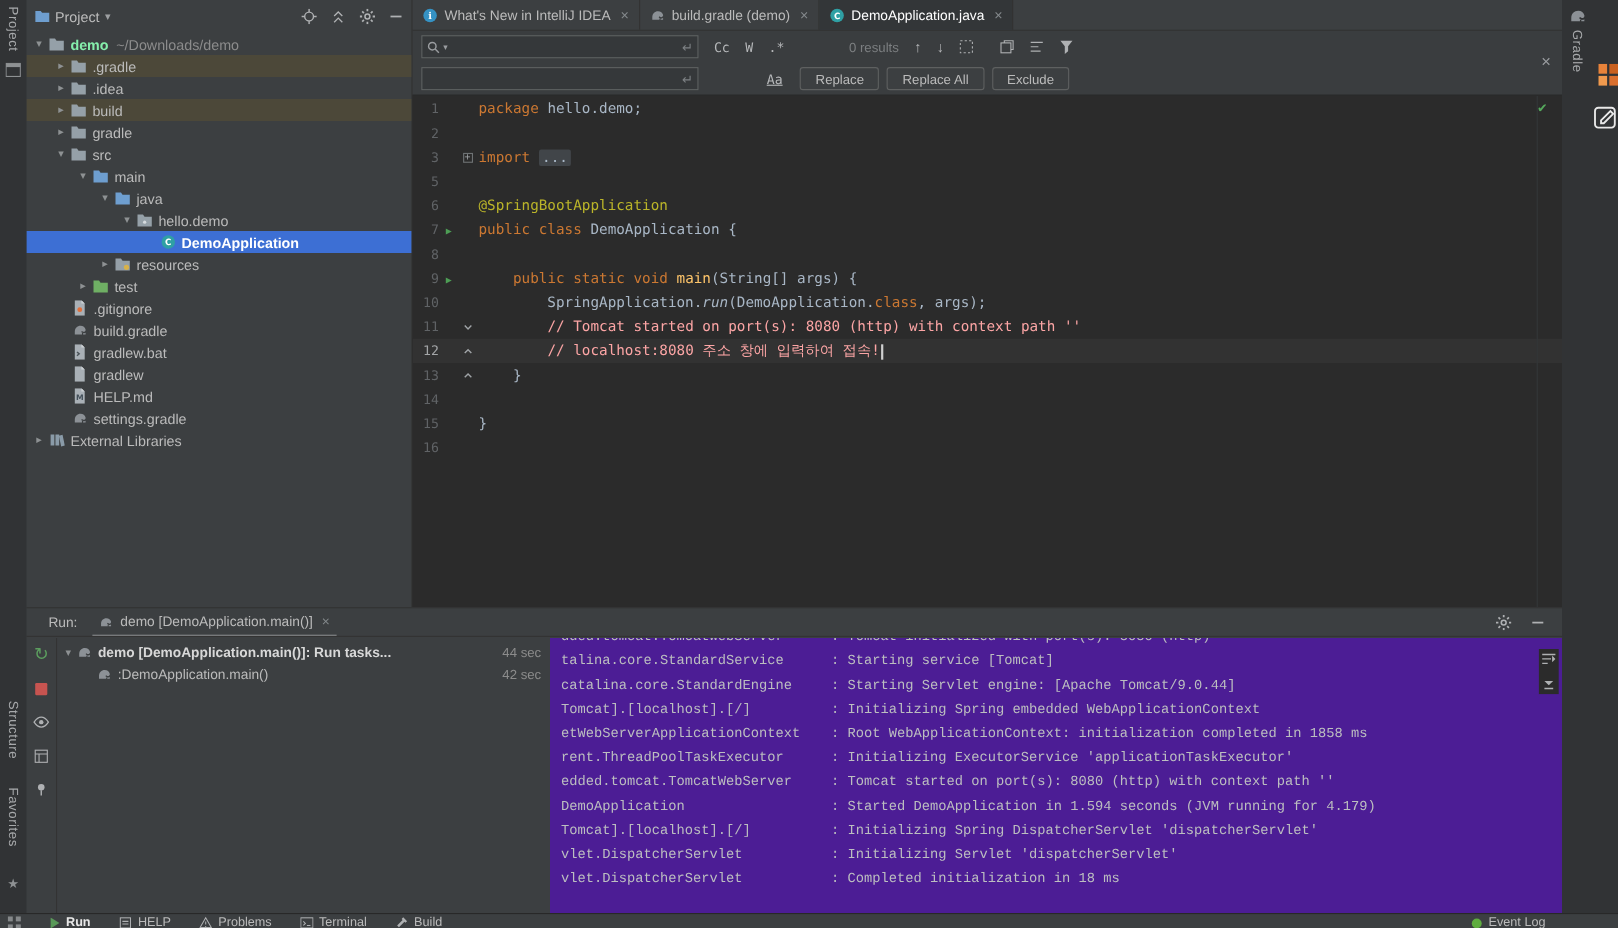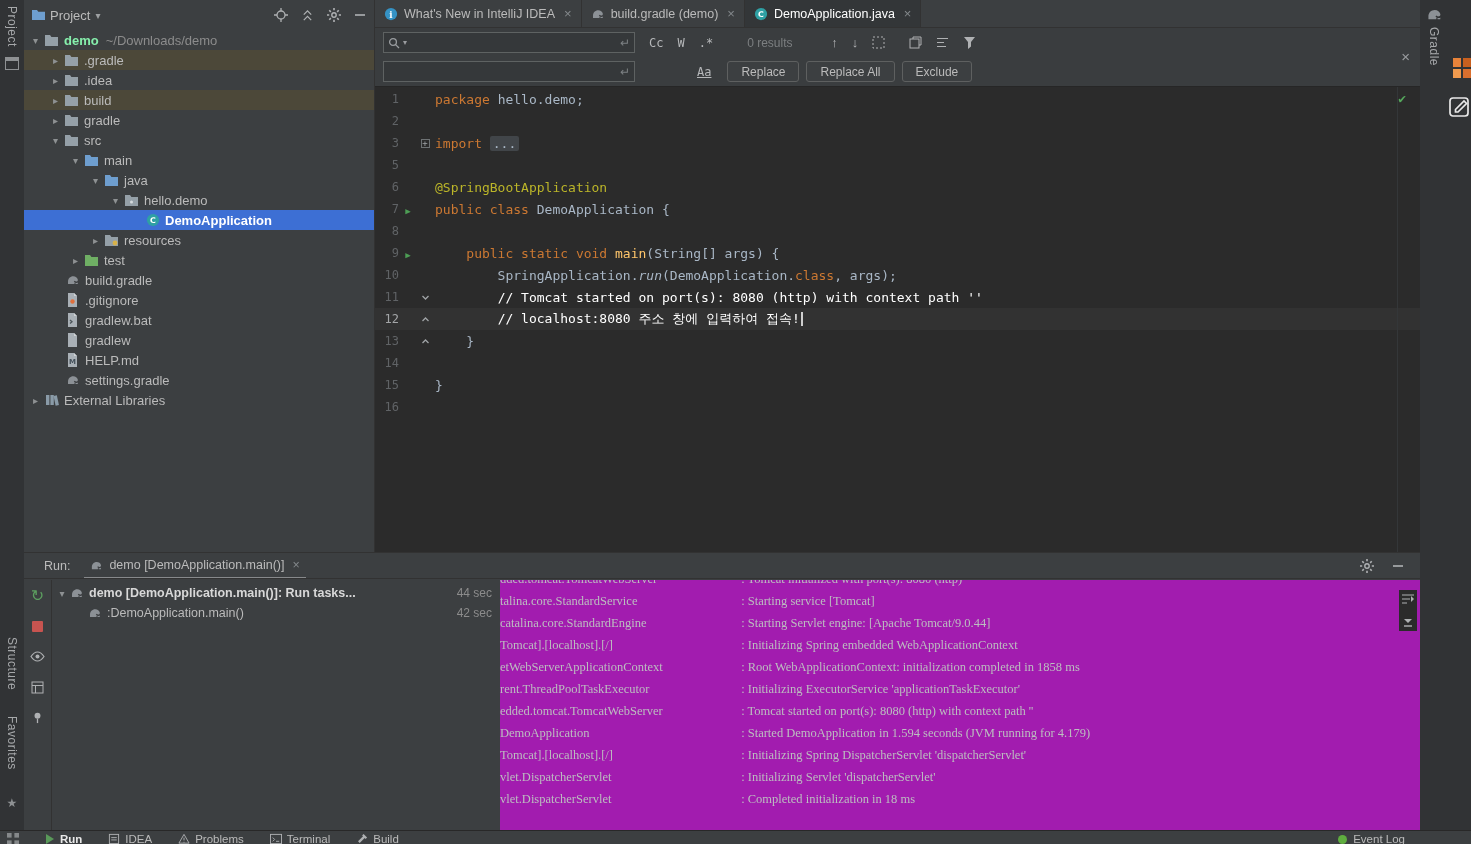--- a/index.html
+++ b/index.html
@@ -39,38 +39,38 @@
   .tab.active{background:#333638;color:#fff}
   .tab .x{color:#84898c;font-size:13px;margin-left:3px;cursor:pointer}
 
   .find-bar{position:absolute;left:0;top:28px;width:100%;height:59px;background:#3a3d3f;border-bottom:1px solid #262626}
   .find-row{height:29px;display:flex;align-items:center;padding-left:8px;position:relative}
   .find-field{width:252px;height:21px;background:#35383a;border:1px solid #5e6262;display:flex;align-items:center;padding:0 4px;gap:3px}
   .find-field input{flex:1;background:transparent;border:none;outline:none;color:#bbbbbb;font-size:12.5px;min-width:10px}
   .nl{color:#7c8083;font-size:12px;cursor:pointer}
   .ftoggle{color:#b6b8ba;font-size:12px;margin-left:14px;cursor:pointer;font-family:"DejaVu Sans Mono",monospace}
   .ftoggle.pc{text-decoration:underline}
-  .fresults{color:#7c7f81;font-size:12px;margin-left:34px;width:70px;text-align:left}
+  .fresults{color:#7c7f81;font-size:12px;margin-left:34px;width:70px;text-align:right}
   .fnav{color:#b6b8ba;font-size:13px;margin-left:14px;cursor:pointer}
   .fico{margin-left:14px;cursor:pointer}
   .find-close{position:absolute;right:10px;top:20px;color:#9a9da0;font-size:15px;cursor:pointer}
   .fbtn{height:21px;padding:0 13px;margin-left:7px;background:#3c3f41;border:1px solid #5e6060;border-radius:3px;color:#bbbbbb;font-size:12px;cursor:pointer;font-family:"Liberation Sans",sans-serif}
 
   .editor-body{position:absolute;left:0;top:87px;width:100%;height:465px;background:#2b2b2b;
     font-family:"DejaVu Sans Mono",monospace;font-size:13px;overflow:hidden;padding-top:1px}
   .eline{height:22px;display:flex;align-items:center}
   .eline.hl{background:#323232}
   .ln{width:24px;text-align:right;color:#606366;font-size:12px;flex:none}
   .eline.hl .ln{color:#a4a6a8}
   .gslot{width:18px;text-align:center;flex:none}
   .fslot{width:16px;text-align:center;flex:none;display:flex;align-items:center;justify-content:center}
   .ecode{white-space:pre;margin-left:2px}
   .runarr{color:#4d9e55;font-size:9px;cursor:pointer;line-height:1}
   .foldbox{display:inline-block;width:9px;height:9px;border:1px solid #6e7274;color:#9fa3a6;font-size:9px;line-height:7px;text-align:center;cursor:pointer}
-  .kw{color:#cc7832}.pl{color:#a9b7c6}.cm{color:#ffffff}.an{color:#bbb529}.mt{color:#ffc66b}
+  .kw{color:#cc7832}.pl{color:#a9b7c6}.cm{color:#fca5a5}.an{color:#bbb529}.mt{color:#ffc66b}
   .st{color:#a9b7c6;font-style:italic}
   .fd{background:#414549;color:#a9b7c6;padding:0 3px;border-radius:2px}
   .caret{display:inline-block;width:2px;height:14px;background:#cfcfcf;vertical-align:text-bottom;margin-left:1px}
   .margin-line{position:absolute;left:1022px;top:0;bottom:0;width:1px;background:#343739}
   .inspect-ok{position:absolute;right:14px;top:4px;color:#55a85c;font-size:13px}
 
   
   .run-panel{position:absolute;left:24px;top:552px;width:1396px;height:278px;background:#3c3f41;border-top:1px solid #323232}
   .run-header{height:26px;display:flex;align-items:center;color:#bbbbbb;font-size:12.5px;border-bottom:1px solid #323232}
   .run-label{margin-left:20px;color:#bbbbbb}
@@ -80,22 +80,22 @@
   .run-body{position:absolute;left:0;top:27px;right:0;bottom:0;display:flex}
   .run-toolbar{width:28px;background:#3c3f41;border-right:1px solid #323232;display:flex;flex-direction:column;align-items:center;padding-top:8px;gap:17px}
   .rerun-ch{color:#5c9e5f;font-size:16px;line-height:1;cursor:pointer}
   .stopsq{width:11px;height:11px;background:#c75450;border-radius:1px;cursor:pointer}
   .run-tree{width:448px;background:#3c3f41;padding-top:3px;font-size:12.5px;color:#bbbbbb}
   .rrow{height:20px;display:flex;align-items:center;cursor:pointer}
   .rrow .chev{width:16px;text-align:center;color:#8e9193;font-size:10px}
   .rlabel{margin-left:5px;white-space:nowrap}
   .rlabel.b{font-weight:bold;color:#d8d8d8}
   .rtime{margin-left:auto;padding-right:8px;color:#8c8c8c;font-size:12px}
-  .console{flex:1;background:#a21caf;position:relative;overflow:hidden;
-    font-family:Liberation Serif, serif;font-size:12.5px;line-height:22px;color:#bcbec0;}
+  .console{flex:1;background:#4c1d95;position:relative;overflow:hidden;
+    font-family:Liberation Mono, monospace;font-size:12.5px;line-height:22px;color:#bcbec0;padding-left:10px}
   .cwrap{margin-top:-12px}
   .cline{white-space:nowrap}
   .clog{display:inline-block;width:238px;white-space:pre}
   .console-rail{position:absolute;right:3px;top:10px;display:flex;flex-direction:column;gap:9px;background:#2b2b2b;padding:2px}
 
   
   .status-bar{position:absolute;left:0;top:830px;width:1471px;height:14px;background:#3c3f41;border-top:1px solid #282828;
     display:flex;align-items:flex-start;overflow:hidden;z-index:10;font-size:11.5px;color:#bbbbbb}
   .sb-switch{margin:2px 0 0 7px;cursor:pointer}
   .sb-item{display:flex;align-items:center;gap:5px;margin-left:26px;padding-top:2px;cursor:pointer;white-space:nowrap}
@@ -274,35 +274,35 @@
           <span class="chev">▸</span>
           <span class="icon">
             <svg width="15" height="13" viewBox="0 0 15 13">
               <path fill="#6faf64" d="M1 1h5l1.4 2H14v9H1z"></path>
             </svg>
           </span>
           <span class="tlabel">test</span>
         </div>
         <div class="trow" style="padding-left:40px">
           <span class="icon">
-            <svg width="14" height="14" viewBox="0 0 14 14">
-              <path fill="#8c9196" d="M2 11V8.5C2 5.5 4.2 3.2 7.2 3.2c2.4 0 4.1 1.4 4.6 3.3.2.9-.2 1.7-1 2-.8.3-1.6 0-2.1-.7l-.9.8c.7 1 1.8 1.5 2.9 1.3.4-.1.8-.2 1.1-.5V11H9.5V9.8h-1V11z"></path>
-            </svg>
-          </span>
-          <span class="tlabel">build.gradle</span>
-        </div>
-        <div class="trow" style="padding-left:40px">
-          <span class="icon">
             <svg width="13" height="14" viewBox="0 0 13 14">
               <path fill="#a9b0b6" d="M2 0h6l3 3v11H2z"></path>
               <path fill="#cdd1d4" d="M8 0l3 3H8z"></path>
               <circle cx="6.5" cy="8.5" r="2.2" fill="#e0703c"></circle>
             </svg>
           </span>
           <span class="tlabel">.gitignore</span>
+        </div>
+        <div class="trow" style="padding-left:40px">
+          <span class="icon">
+            <svg width="14" height="14" viewBox="0 0 14 14">
+              <path fill="#8c9196" d="M2 11V8.5C2 5.5 4.2 3.2 7.2 3.2c2.4 0 4.1 1.4 4.6 3.3.2.9-.2 1.7-1 2-.8.3-1.6 0-2.1-.7l-.9.8c.7 1 1.8 1.5 2.9 1.3.4-.1.8-.2 1.1-.5V11H9.5V9.8h-1V11z"></path>
+            </svg>
+          </span>
+          <span class="tlabel">build.gradle</span>
         </div>
         <div class="trow" style="padding-left:40px">
           <span class="icon">
             <svg width="13" height="14" viewBox="0 0 13 14">
               <path fill="#a9b0b6" d="M2 0h6l3 3v11H2z"></path>
               <path fill="#cdd1d4" d="M8 0l3 3H8z"></path>
               <path stroke="#4b5459" stroke-width="1.3" fill="none" d="M4 7l2 1.7L4 10.4"></path>
             </svg>
           </span>
           <span class="tlabel">gradlew.bat</span>
@@ -683,21 +683,21 @@
         </span>
         <span>Run</span>
       </span>
       <span class="sb-item">
         <span class="icon">
           <svg width="12" height="12" viewBox="0 0 13 13">
             <rect x="1.5" y="1.5" width="10" height="10" fill="none" stroke="#afb1b3"></rect>
             <path stroke="#afb1b3" d="M3.5 5h6M3.5 7.5h6"></path>
           </svg>
         </span>
-        <span>IDEA</span>
+        <span>HELP</span>
       </span>
       <span class="sb-item">
         <span class="icon">
           <svg width="12" height="12" viewBox="0 0 13 13">
             <path fill="none" stroke="#afb1b3" d="M6.5 1.5L12 11H1z"></path>
             <path stroke="#afb1b3" d="M6.5 5v3M6.5 9.5v1"></path>
           </svg>
         </span>
         <span>Problems</span>
       </span>

